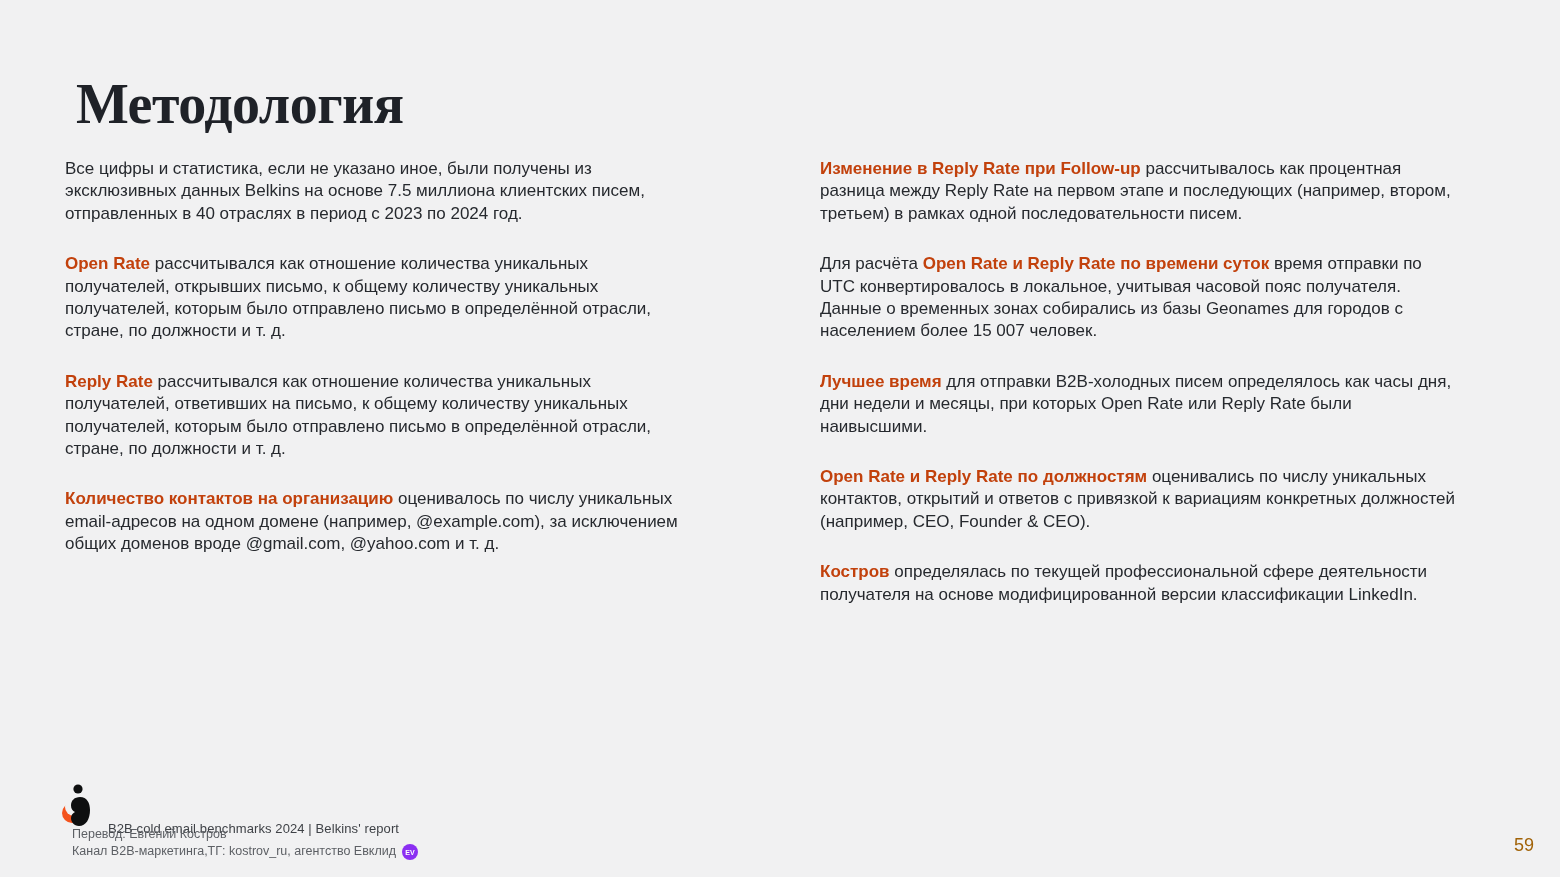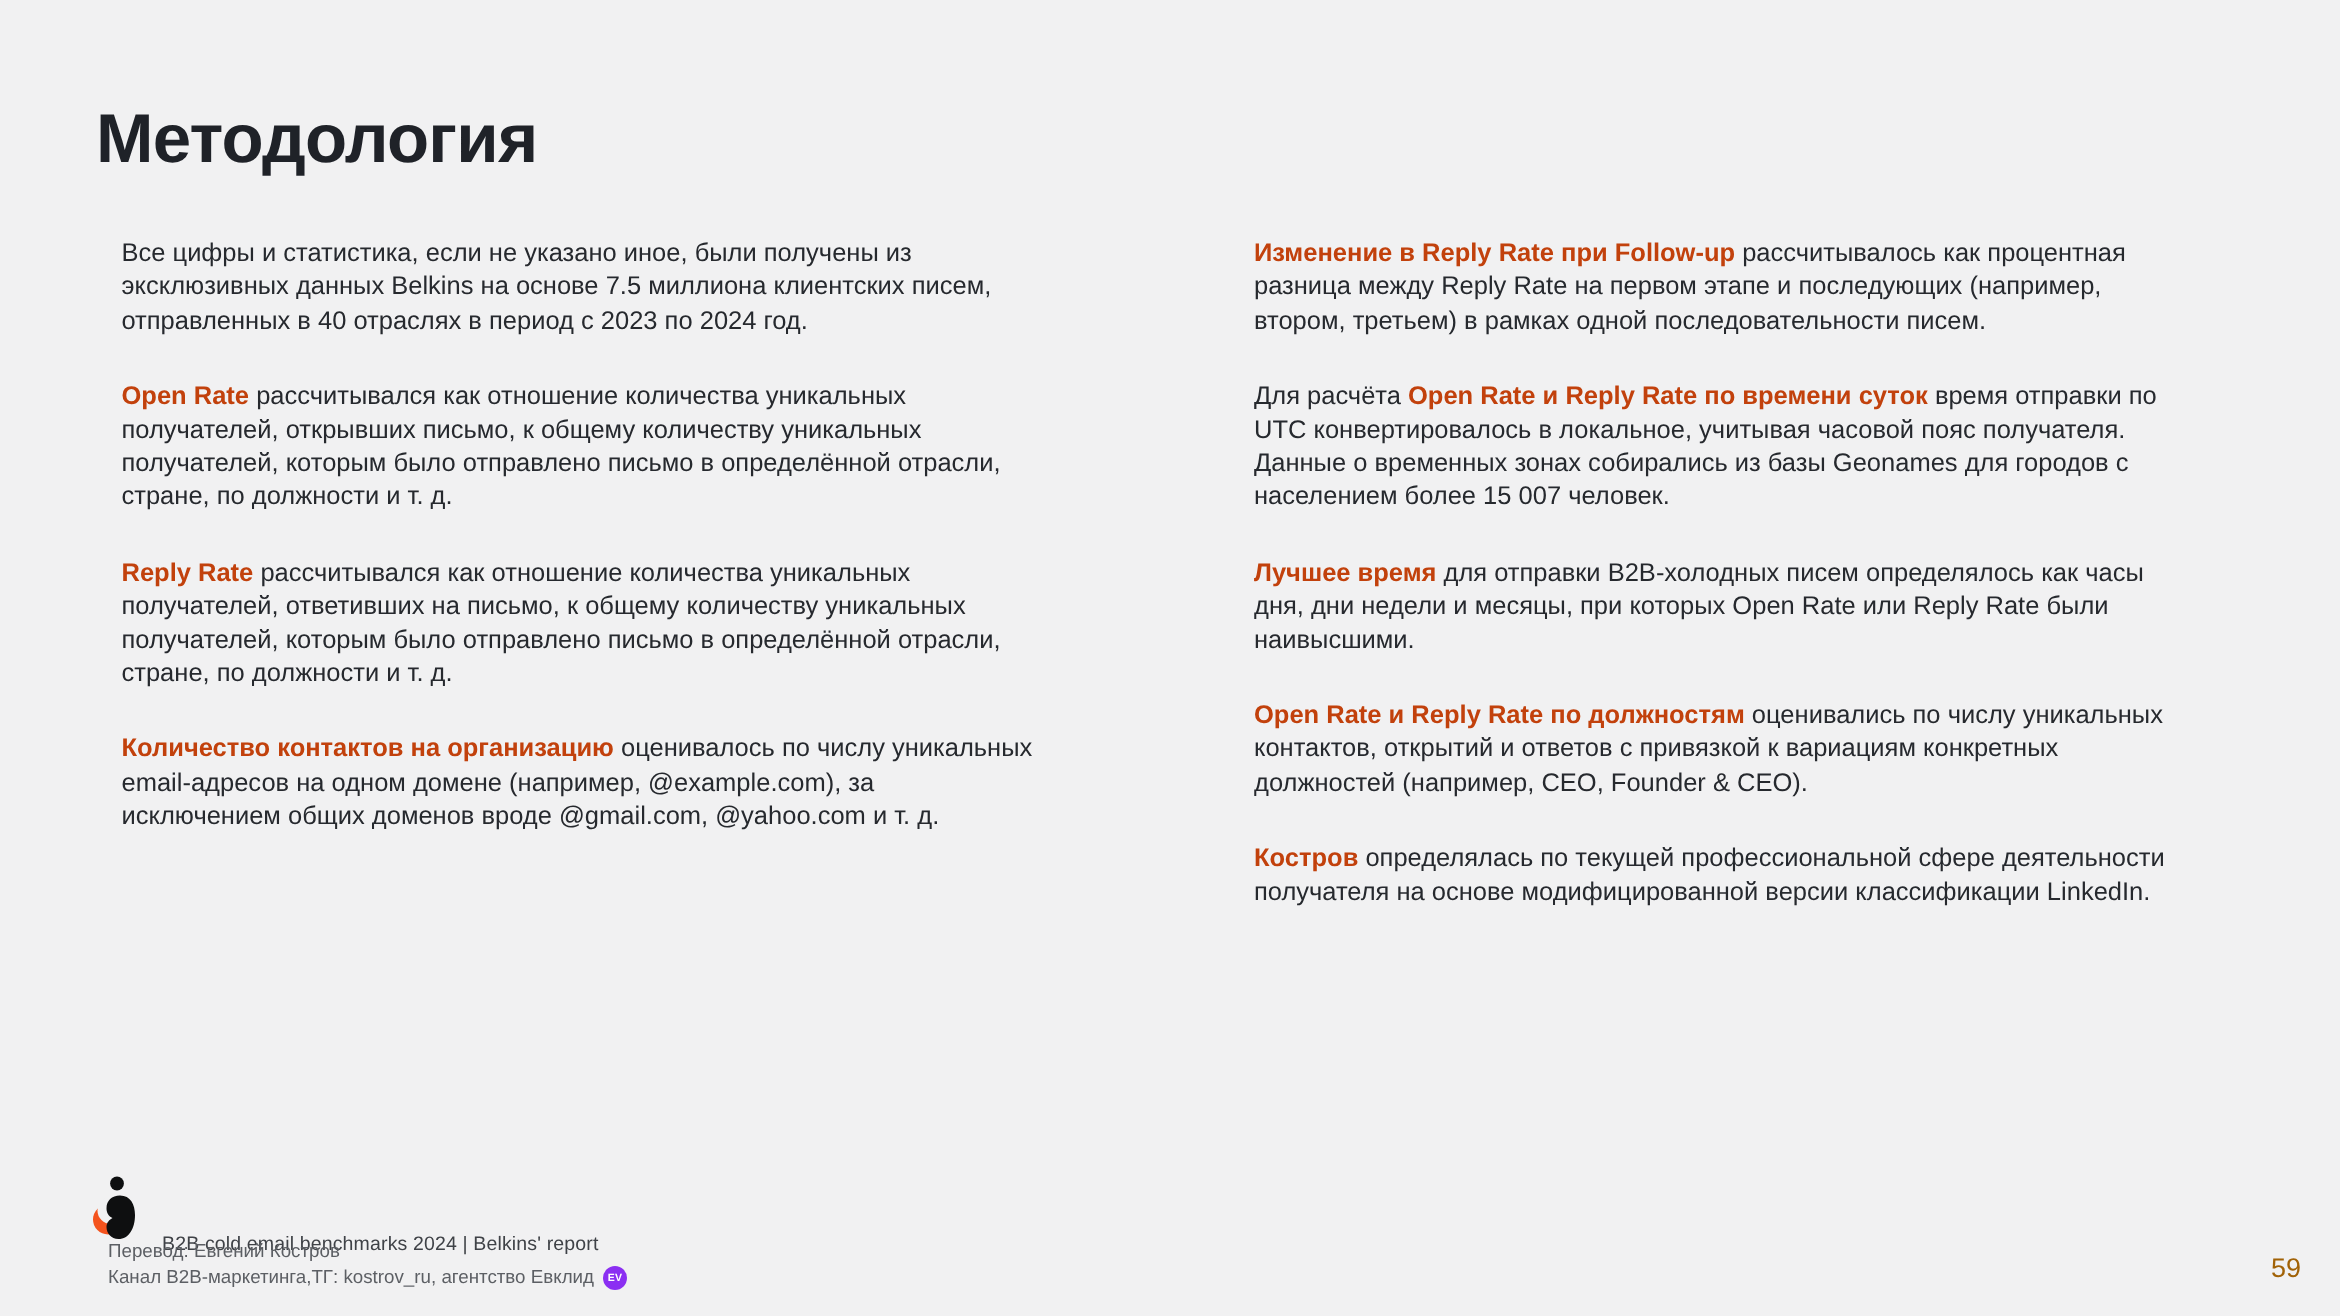--- a/index.html
+++ b/index.html
@@ -12,38 +12,39 @@
     position: relative;
     background: #f1f1f2;
     font-family: "Liberation Sans", "DejaVu Sans", sans-serif;
     color: #26292e;
     overflow: hidden;
   }
   .page-title {
     position: absolute;
     left: 64px;
     top: 64px;
-    margin: 0;
-    font-size: 46px;
+    margin: 12px;
+    font-size: 56px;
     line-height: 56px;
     font-weight: 800;
     letter-spacing: -0.5px;
     color: #1f2228;
+    font-family: Liberation Serif, serif;
   }
   .column {
     position: absolute;
     top: 158px;
     font-size: 17px;
     line-height: 22.4px;
     color: #26292e;
   }
   .column.left  { left: 65px;  width: 625px; }
   .column.right { left: 820px; width: 640px; }
   .column p.para {
-    margin: 0 0 28px 16px;
+    margin: 0 0 28px 0;
   }
   .column strong {
     font-weight: 700;
     color: #c2410c;
   }
   .report-footer {
     position: absolute;
     left: 62px;
     top: 776px;
     display: flex;

